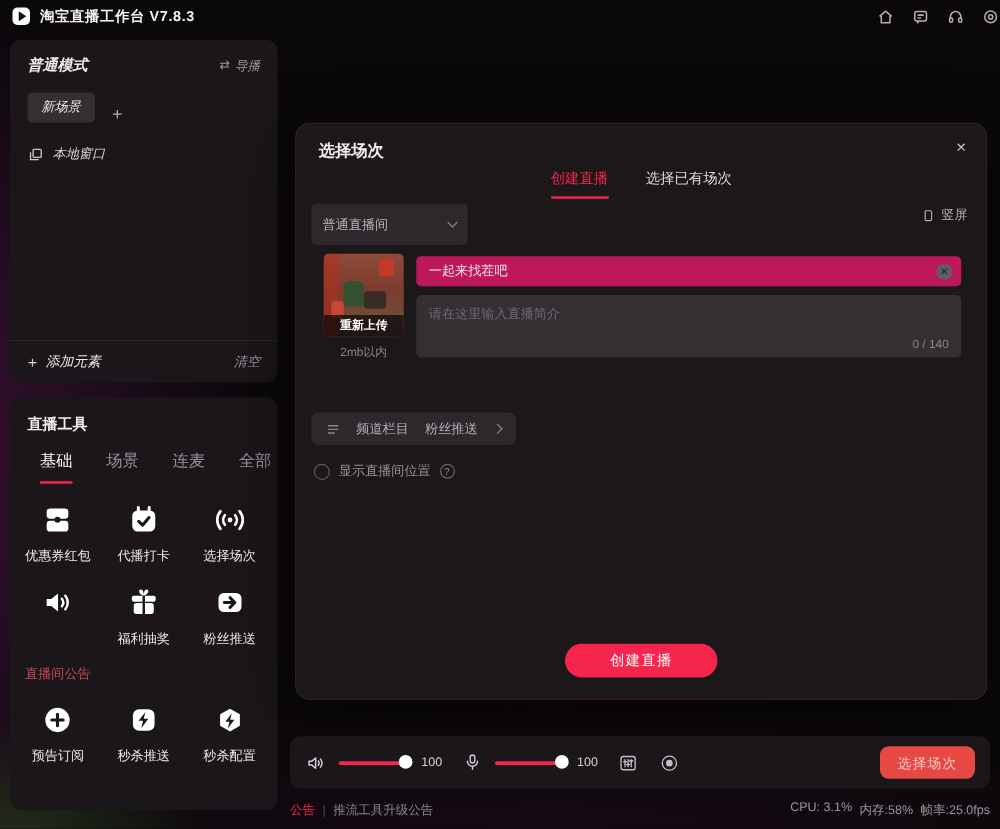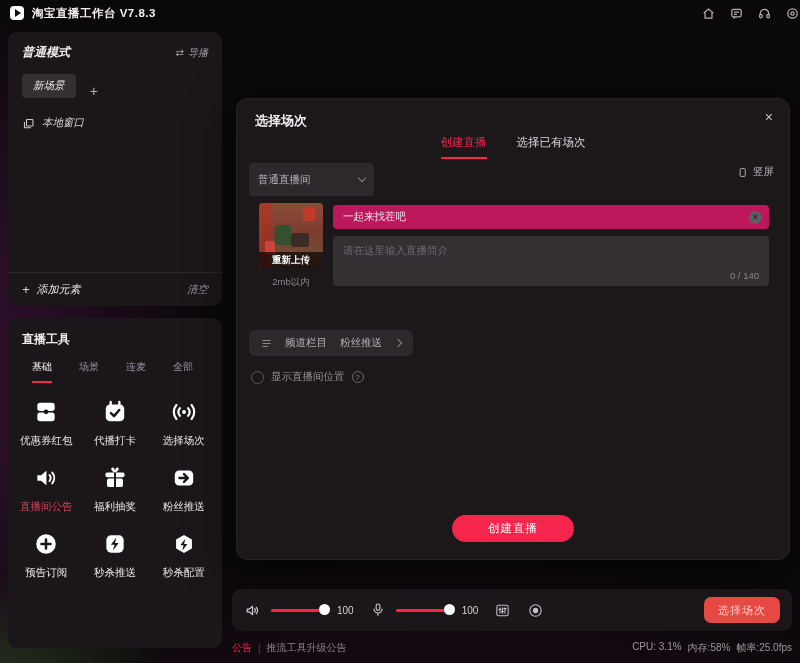--- a/index.html
+++ b/index.html
@@ -38,27 +38,27 @@
   .sp-item { display:flex; align-items:center; gap:7px; padding:18px 14px 0; font-size:10.5px; color:#d9d4d9; }
   .sp-foot { position:absolute; left:0; right:0; bottom:0; height:34px; border-top:1px solid #2b272b;
              display:flex; align-items:center; justify-content:space-between; padding:0 14px; }
   .sp-add { display:flex; align-items:center; gap:7px; font-size:11px; color:#eae6ea; }
   .sp-add .pl { font-size:13px; color:#d9d4d9; }
   .sp-clear { font-size:10.5px; color:#9b959b; }
 
   
   .tools-panel { left:8px; top:318px; width:214px; height:330px; }
   .tp-title { padding:13px 14px 10px; font-size:12px; font-weight:bold; color:#efebef; }
-  .tp-tabs { display:flex; gap:27px; padding:2px 0 0 24px; font-size:10px; }
+  .tp-tabs { display:flex; gap:27px; padding:2px 0 0 24px; font-size:13px; }
   .tp-tab { color:#97919a; padding-bottom:7px; border-bottom:2px solid transparent; }
   .tp-tab.active { color:#fdf9f6; border-bottom-color:#f5254d; }
   .tp-grid { display:grid; grid-template-columns:repeat(3,1fr); row-gap:17px; padding:16px 4px 0; }
   .tool { display:flex; flex-direction:column; align-items:center; gap:9px; }
   .tool-label { font-size:10.5px; color:#ece8ec; white-space:nowrap; }
-  .tool.hl .tool-label { color:#c94858; }
+  .tool.hl .tool-label { color:#c94858;margin-top:28px; }
 
   
   .modal { left:236px; top:98px; width:554px; height:462px; background:#1c1719; border-radius:12px;
            border:1px solid rgba(255,255,255,0.05); box-shadow:0 10px 46px rgba(0,0,0,0.65); }
   .m-title { padding:13px 18px 0; font-size:13px; font-weight:bold; color:#f2eef1; }
   .m-close { position:absolute; top:11px; right:16px; font-size:14px; color:#c7c1c6; line-height:1; }
   .m-tabs { position:absolute; left:0; right:0; top:36px; display:flex; justify-content:center; gap:30px; font-size:11.5px; }
   .m-tab { color:#dcd7dc; padding-bottom:7px; border-bottom:2.5px solid transparent; }
   .m-tab.active { color:#f5254d; border-bottom-color:#f5254d; }
   .m-select { position:absolute; left:12px; top:64px; width:125px; height:33px; background:#2c282c; border-radius:4px;

